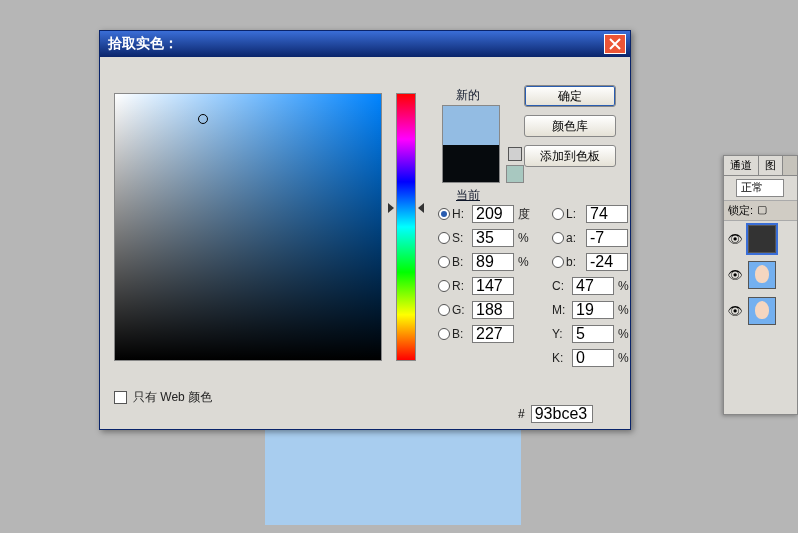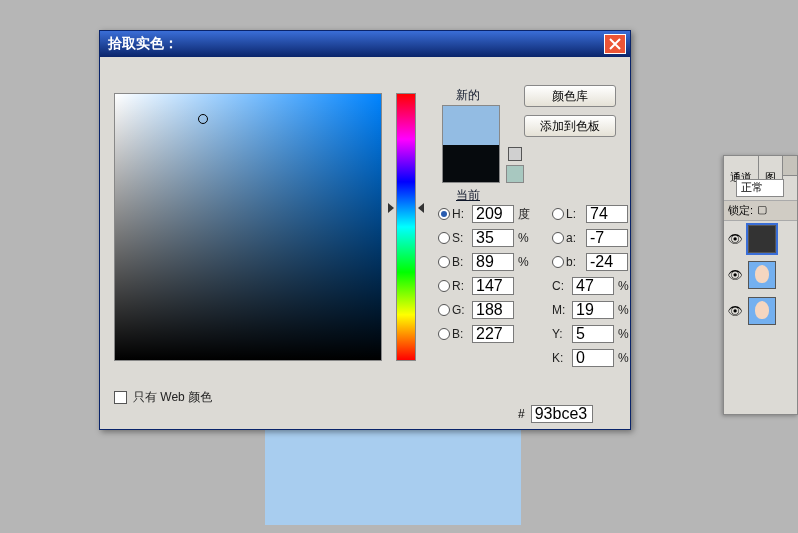--- a/index.html
+++ b/index.html
@@ -56,21 +56,21 @@
     .hex-row { position:absolute; left:418px; top:348px; display:flex; align-items:center; font-size:12px; }
     .hex-row .inp { width:62px; }
 
     
     .web-only { position:absolute; left:14px; top:332px; display:flex; align-items:center; font-size:12px; color:#222; cursor:pointer; }
     .chk { width:13px; height:13px; border:1px solid #555; background:#fff; margin-right:6px; }
 
     
     .panel { position:absolute; left:723px; top:155px; width:75px; height:260px; background:#dcdad5; border:1px solid #888; box-shadow:-1px 1px 4px rgba(0,0,0,0.3); }
     .panel-tabs { display:flex; height:20px; background:#c6c3bb; border-bottom:1px solid #888; font-size:11px; }
-    .ptab { padding:14px 6px; border-right:1px solid #888; background:#dcdad5; cursor:pointer; }
+    .ptab { padding:2px 6px; border-right:1px solid #888; background:#dcdad5; cursor:pointer; }
     .panel-row { display:flex; align-items:center; padding:3px 12px; gap:4px; }
     .blend-sel { width:48px; height:18px; border:1px solid #888; font-size:11px; padding:0 4px; background:#fff; }
     .lock-row { display:flex; gap:4px; padding:2px 4px; font-size:11px; border-top:1px solid #aaa; border-bottom:1px solid #aaa; background:#d0ccc4; }
     .eye { width:14px; height:14px; display:inline-flex; align-items:center; justify-content:center; font-size:12px; cursor:pointer; }
     .layer-thumb { width:28px; height:28px; border:1px solid #555; background:#333; }
     .layer-thumb.sel { box-shadow:0 0 0 2px #3a6ed7; }
     .face { background:#74b0f0; position:relative; }
     .face::after { content:""; position:absolute; left:6px; top:3px; width:14px; height:18px; background:#f5d6c0; border-radius:50% 50% 45% 45%; }
     .layer-item { display:flex; align-items:center; gap:6px; padding:4px 4px; cursor:pointer; }
   </style>
@@ -104,20 +104,21 @@
     <div class="preview-label lbl-new">新的</div>
     <div class="preview-box">
       <div class="preview-new"></div>
       <div class="preview-cur"></div>
     </div>
     <div class="preview-label lbl-cur">当前</div>
     <div class="cube-icon"></div>
     <div class="swatch-small"></div>
 
     <div class="btn-col">
+      <button class="btn primary">确定</button>
       <button class="btn">颜色库</button>
       <button class="btn">添加到色板</button>
     </div>
 
     <div class="vals">
       <div class="row">
         <span class="radio sel"></span>
         <span class="lbl">H:</span>
         <input class="inp" value="209" style="">
         <span class="suffix">度</span>

